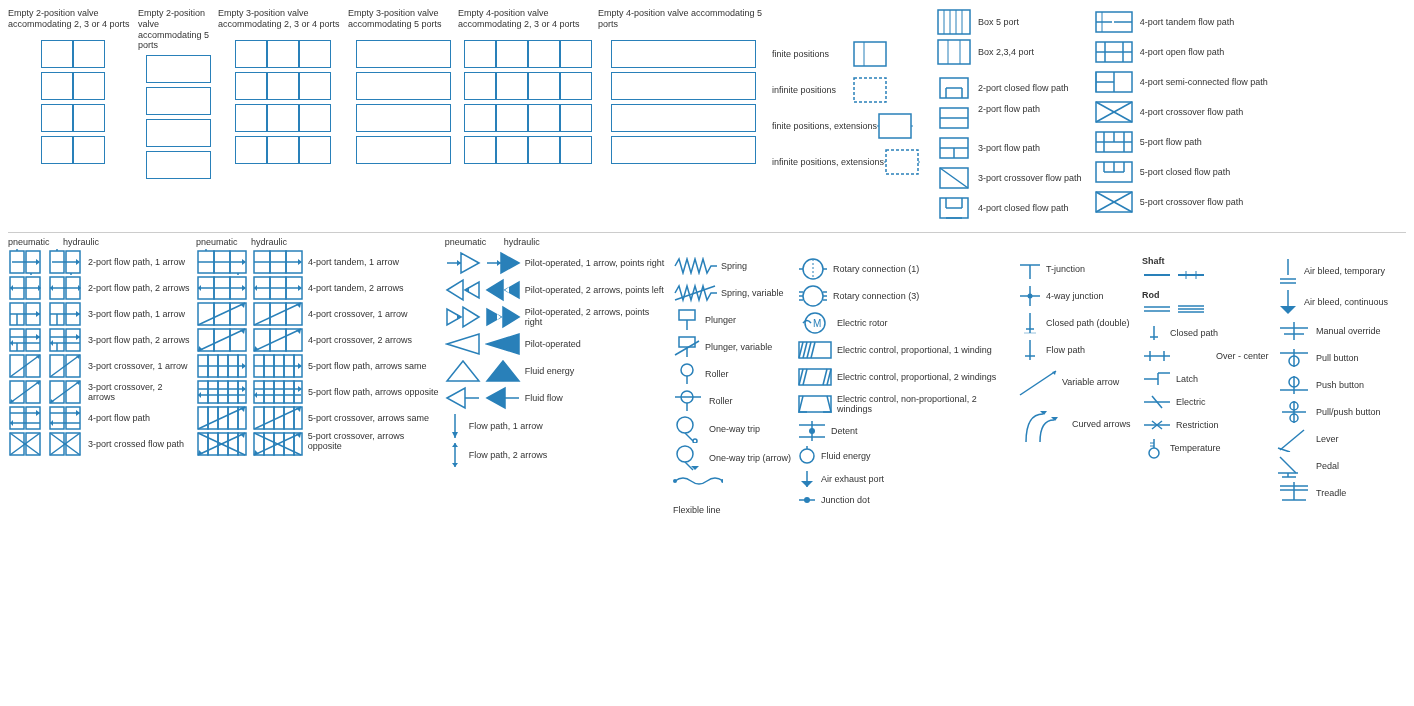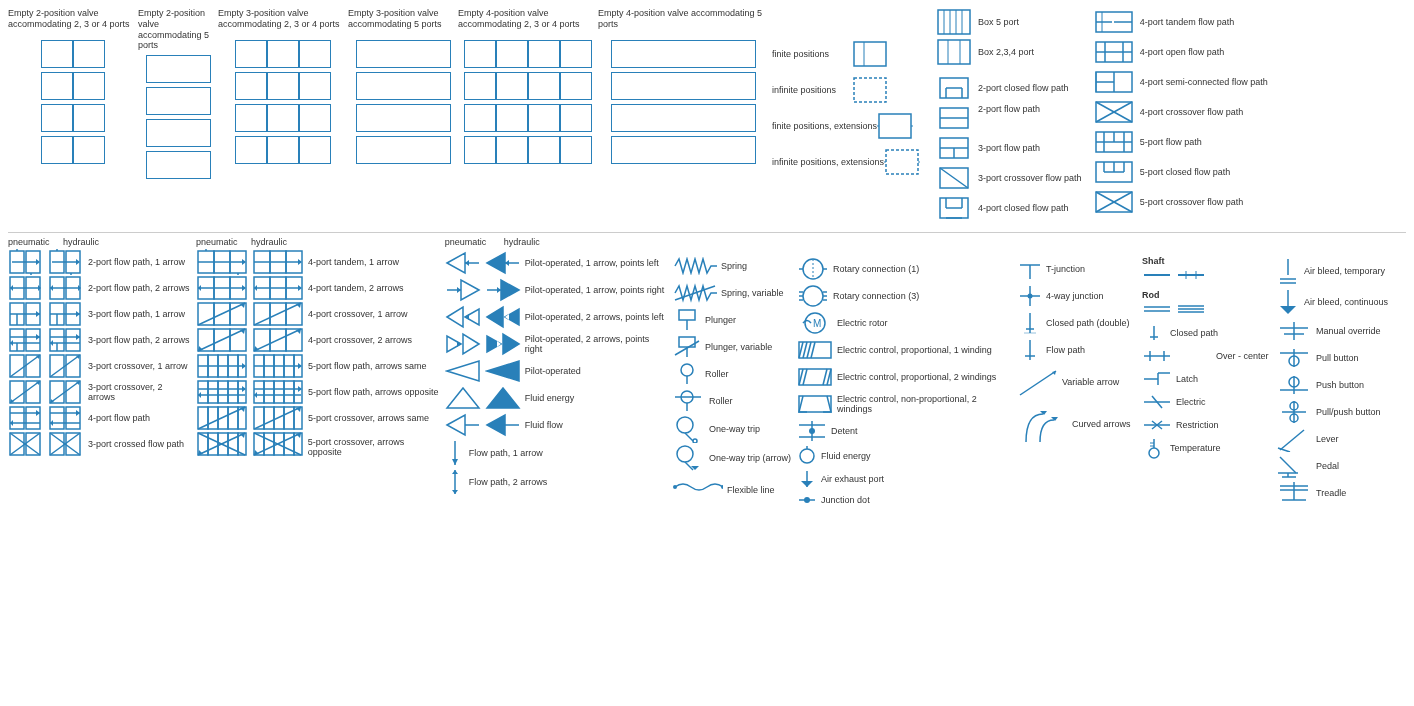--- a/index.html
+++ b/index.html
@@ -685,21 +685,21 @@
             <rect x="12" y="2" width="10" height="22" fill="none" stroke="#2980b9" stroke-width="1.5"></rect>
             <rect x="22" y="2" width="10" height="22" fill="none" stroke="#2980b9" stroke-width="1.5"></rect>
             <rect x="32" y="2" width="10" height="22" fill="none" stroke="#2980b9" stroke-width="1.5"></rect>
             <rect x="42" y="2" width="8" height="22" fill="none" stroke="#2980b9" stroke-width="1.5"></rect>
             <line x1="2" y1="24" x2="49" y2="2" stroke="#2980b9" stroke-width="1.5"></line>
             <polygon points="44,3 49,2 48,7" fill="#2980b9"></polygon>
           </svg>
         <span style="font-size:9px;color:#333;">5-port crossover, arrows same</span>
       </div>
 
-      <div style="display:flex;align-items:flex-end;gap:4px;min-height:26px;">
+      <div style="display:flex;align-items:flex-start;gap:4px;min-height:26px;">
         <svg width="52" height="26">
             <rect x="2" y="2" width="10" height="22" fill="none" stroke="#2980b9" stroke-width="1.5"></rect>
             <rect x="12" y="2" width="10" height="22" fill="none" stroke="#2980b9" stroke-width="1.5"></rect>
             <rect x="22" y="2" width="10" height="22" fill="none" stroke="#2980b9" stroke-width="1.5"></rect>
             <rect x="32" y="2" width="10" height="22" fill="none" stroke="#2980b9" stroke-width="1.5"></rect>
             <rect x="42" y="2" width="8" height="22" fill="none" stroke="#2980b9" stroke-width="1.5"></rect>
             <line x1="2" y1="24" x2="49" y2="2" stroke="#2980b9" stroke-width="1.5"></line>
             <line x1="2" y1="2" x2="49" y2="24" stroke="#2980b9" stroke-width="1.5"></line>
             <polygon points="44,3 49,2 48,7" fill="#2980b9"></polygon>
             <polygon points="7,23 2,24 3,19" fill="#2980b9"></polygon>
@@ -718,33 +718,20 @@
         <span style="font-size:9px;color:#333;">5-port crossover, arrows opposite</span>
       </div>
     </div>
 
     <div style="display:flex;flex-direction:column;gap:1px;min-width:180px;">
       <div style="display:flex;gap:14px;margin-bottom:2px;">
         <span style="font-size:9px;color:#333;width:45px;">pneumatic</span>
         <span style="font-size:9px;color:#333;width:45px;">hydraulic</span>
       </div>
 
-      <div style="display:flex;align-items:center;gap:4px;min-height:26px;">
-        <svg width="36" height="24">
-            <polygon points="2,12 20,2 20,22" fill="none" stroke="#2980b9" stroke-width="1.5"></polygon>
-            <line x1="20" y1="12" x2="34" y2="12" stroke="#2980b9" stroke-width="1.5"></line>
-            <polygon points="24,9 20,12 24,15" fill="#2980b9"></polygon>
-          </svg>
-        <svg width="36" height="24">
-            <polygon points="2,12 20,2 20,22" fill="#2980b9" stroke="#2980b9" stroke-width="1.5"></polygon>
-            <line x1="20" y1="12" x2="34" y2="12" stroke="#2980b9" stroke-width="1.5"></line>
-            <polygon points="24,9 20,12 24,15" fill="#2980b9"></polygon>
-          </svg>
-        <span style="font-size:9px;color:#333;">Pilot-operated, 1 arrow, points left</span>
-      </div>
 
       <div style="display:flex;align-items:center;gap:4px;min-height:26px;">
         <svg width="36" height="24">
             <polygon points="34,12 16,2 16,22" fill="none" stroke="#2980b9" stroke-width="1.5"></polygon>
             <line x1="2" y1="12" x2="16" y2="12" stroke="#2980b9" stroke-width="1.5"></line>
             <polygon points="12,9 16,12 12,15" fill="#2980b9"></polygon>
           </svg>
         <svg width="36" height="24">
             <polygon points="34,12 16,2 16,22" fill="#2980b9" stroke="#2980b9" stroke-width="1.5"></polygon>
             <line x1="2" y1="12" x2="16" y2="12" stroke="#2980b9" stroke-width="1.5"></line>
@@ -893,21 +880,21 @@
 
       <div style="display:flex;align-items:center;gap:4px;min-height:26px;">
         <svg width="32" height="28">
             <circle cx="12" cy="10" r="8" fill="none" stroke="#2980b9" stroke-width="1.5"></circle>
             <line x1="12" y1="18" x2="20" y2="26" stroke="#2980b9" stroke-width="1.5"></line>
             <polygon points="18,22 22,26 26,22" fill="#2980b9"></polygon>
           </svg>
         <span style="font-size:9px;color:#333;">One-way trip (arrow)</span>
       </div>
 
-      <div style="display:flex;align-items:flex-end;gap:4px;min-height:22px;">
+      <div style="display:flex;align-items:flex-start;gap:16px;min-height:22px;flex-direction:column;">
         <svg width="50" height="16">
             <path d="M2,8 Q10,2 18,8 Q26,14 34,8 Q42,2 50,8" fill="none" stroke="#2980b9" stroke-width="1.5"></path>
             <circle cx="2" cy="8" r="2" fill="#2980b9"></circle>
             <circle cx="50" cy="8" r="2" fill="#2980b9"></circle>
           </svg>
         <span style="font-size:9px;color:#333;">Flexible line</span>
       </div>
     </div>
 
     <div style="display:flex;flex-direction:column;gap:1px;min-width:150px;">

